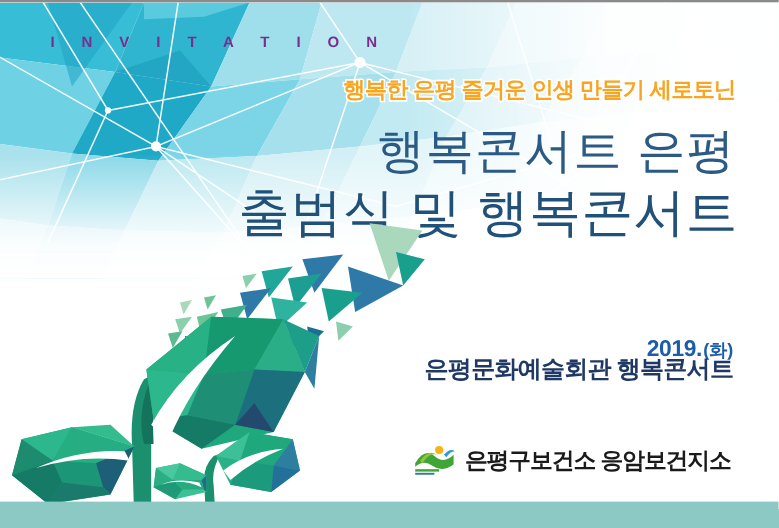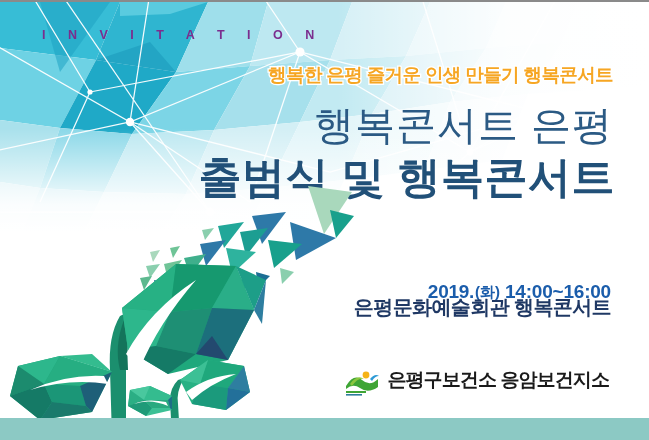--- a/index.html
+++ b/index.html
@@ -37,21 +37,21 @@
     paint-order:stroke fill;
   }
   #title1{
     position:absolute;right:36px;top:96px;
     font-size:40px;font-weight:400;color:#2B5A84;
     letter-spacing:1px;white-space:nowrap;
     font-family:"Liberation Sans","DejaVu Sans",sans-serif;
   }
   #title2{
     position:absolute;right:34px;top:147px;
-    font-size:43px;font-weight:700;color:#215078;
+    font-size:43px;font-weight:400;color:#215078;
     letter-spacing:0.5px;white-space:nowrap;
   }
 
   
   #dateline{
     position:absolute;right:38px;top:279px;
     white-space:nowrap;color:#1B5DAB;
     display:flex;align-items:center;
   }
   .d-year{font-size:19px;font-weight:700;letter-spacing:-0.3px;}
@@ -61,21 +61,21 @@
 
   #venue{
     position:absolute;right:38px;top:292px;
     font-size:20px;font-weight:700;color:#1F3864;
     letter-spacing:-0.6px;white-space:nowrap;
   }
 
   
   #orgrow{
     position:absolute;right:40px;top:365px;
-    display:flex;align-items:flex-start;gap:7px;white-space:nowrap;
+    display:flex;align-items:flex-end;gap:7px;white-space:nowrap;
   }
   #orglogo{width:36px;height:30px;display:block;}
   #orgname{font-size:19px;font-weight:700;color:#1a1a1a;letter-spacing:-0.9px;}
 
   
   #sprout{position:absolute;left:0;bottom:0;width:340px;height:190px;}
   #ground{
     position:absolute;left:0;bottom:0;width:649px;height:22px;
     background:#8CC9C4;
   }
@@ -163,21 +163,21 @@
         <circle cx="540" cy="110" r="2.6"></circle>
       </g>
 
       <rect x="0" y="0" width="649" height="230" fill="url(#fadeR)"></rect>
       <rect x="0" y="0" width="649" height="230" fill="url(#fadeB)"></rect>
     </svg>
   </div>
 
   <div id="invitation">I N V I T A T I O N</div>
 
-  <div id="subtitle">행복한 은평 즐거운 인생 만들기 행복콘서트</div>
+  <div id="subtitle">행복한 은평 즐거운 인생 만들기 세로토닌</div>
   <div id="title1">행복콘서트 은평</div>
   <div id="title2">출범식 및 행복콘서트</div>
 
   <div id="triangles">
     <svg width="260" height="150" viewBox="0 0 260 150" xmlns="http://www.w3.org/2000/svg">
       <g>
         <polygon points="168,4 212,10 184,52" fill="#A9D8BC"></polygon>
         <polygon points="150,40 196,56 156,78" fill="#2E79A8"></polygon>
         <polygon points="112,34 146,30 122,62" fill="#2E79A8"></polygon>
         <polygon points="128,58 162,62 134,86" fill="#18A08C"></polygon>
@@ -205,21 +205,20 @@
         <polygon points="0,112 9,114 2,122" fill="#2E79A8"></polygon>
         <polygon points="62,48 74,46 65,58" fill="#8ACFAE"></polygon>
         <polygon points="190,28 214,34 196,56" fill="#18A08C"></polygon>
       </g>
     </svg>
   </div>
 
   <div id="dateline">
     <span class="d-year">2019.</span>
     <span class="d-dow">(화)</span>
-    <span class="d-time">14:00~16:00</span>
   </div>
   <div id="venue">은평문화예술회관 행복콘서트</div>
 
   <div id="sprout">
     <svg width="340" height="190" viewBox="0 0 340 190" xmlns="http://www.w3.org/2000/svg">
       <g>
         <path d="M112 188 L110 120 Q108 86 120 66 L132 60 Q124 92 126 122 L126 188 Z" fill="#1B8F6E"></path>
         <path d="M120 120 Q114 96 124 70 L132 60 Q126 92 128 120 Z" fill="#14745B"></path>
       </g>
       <g>

